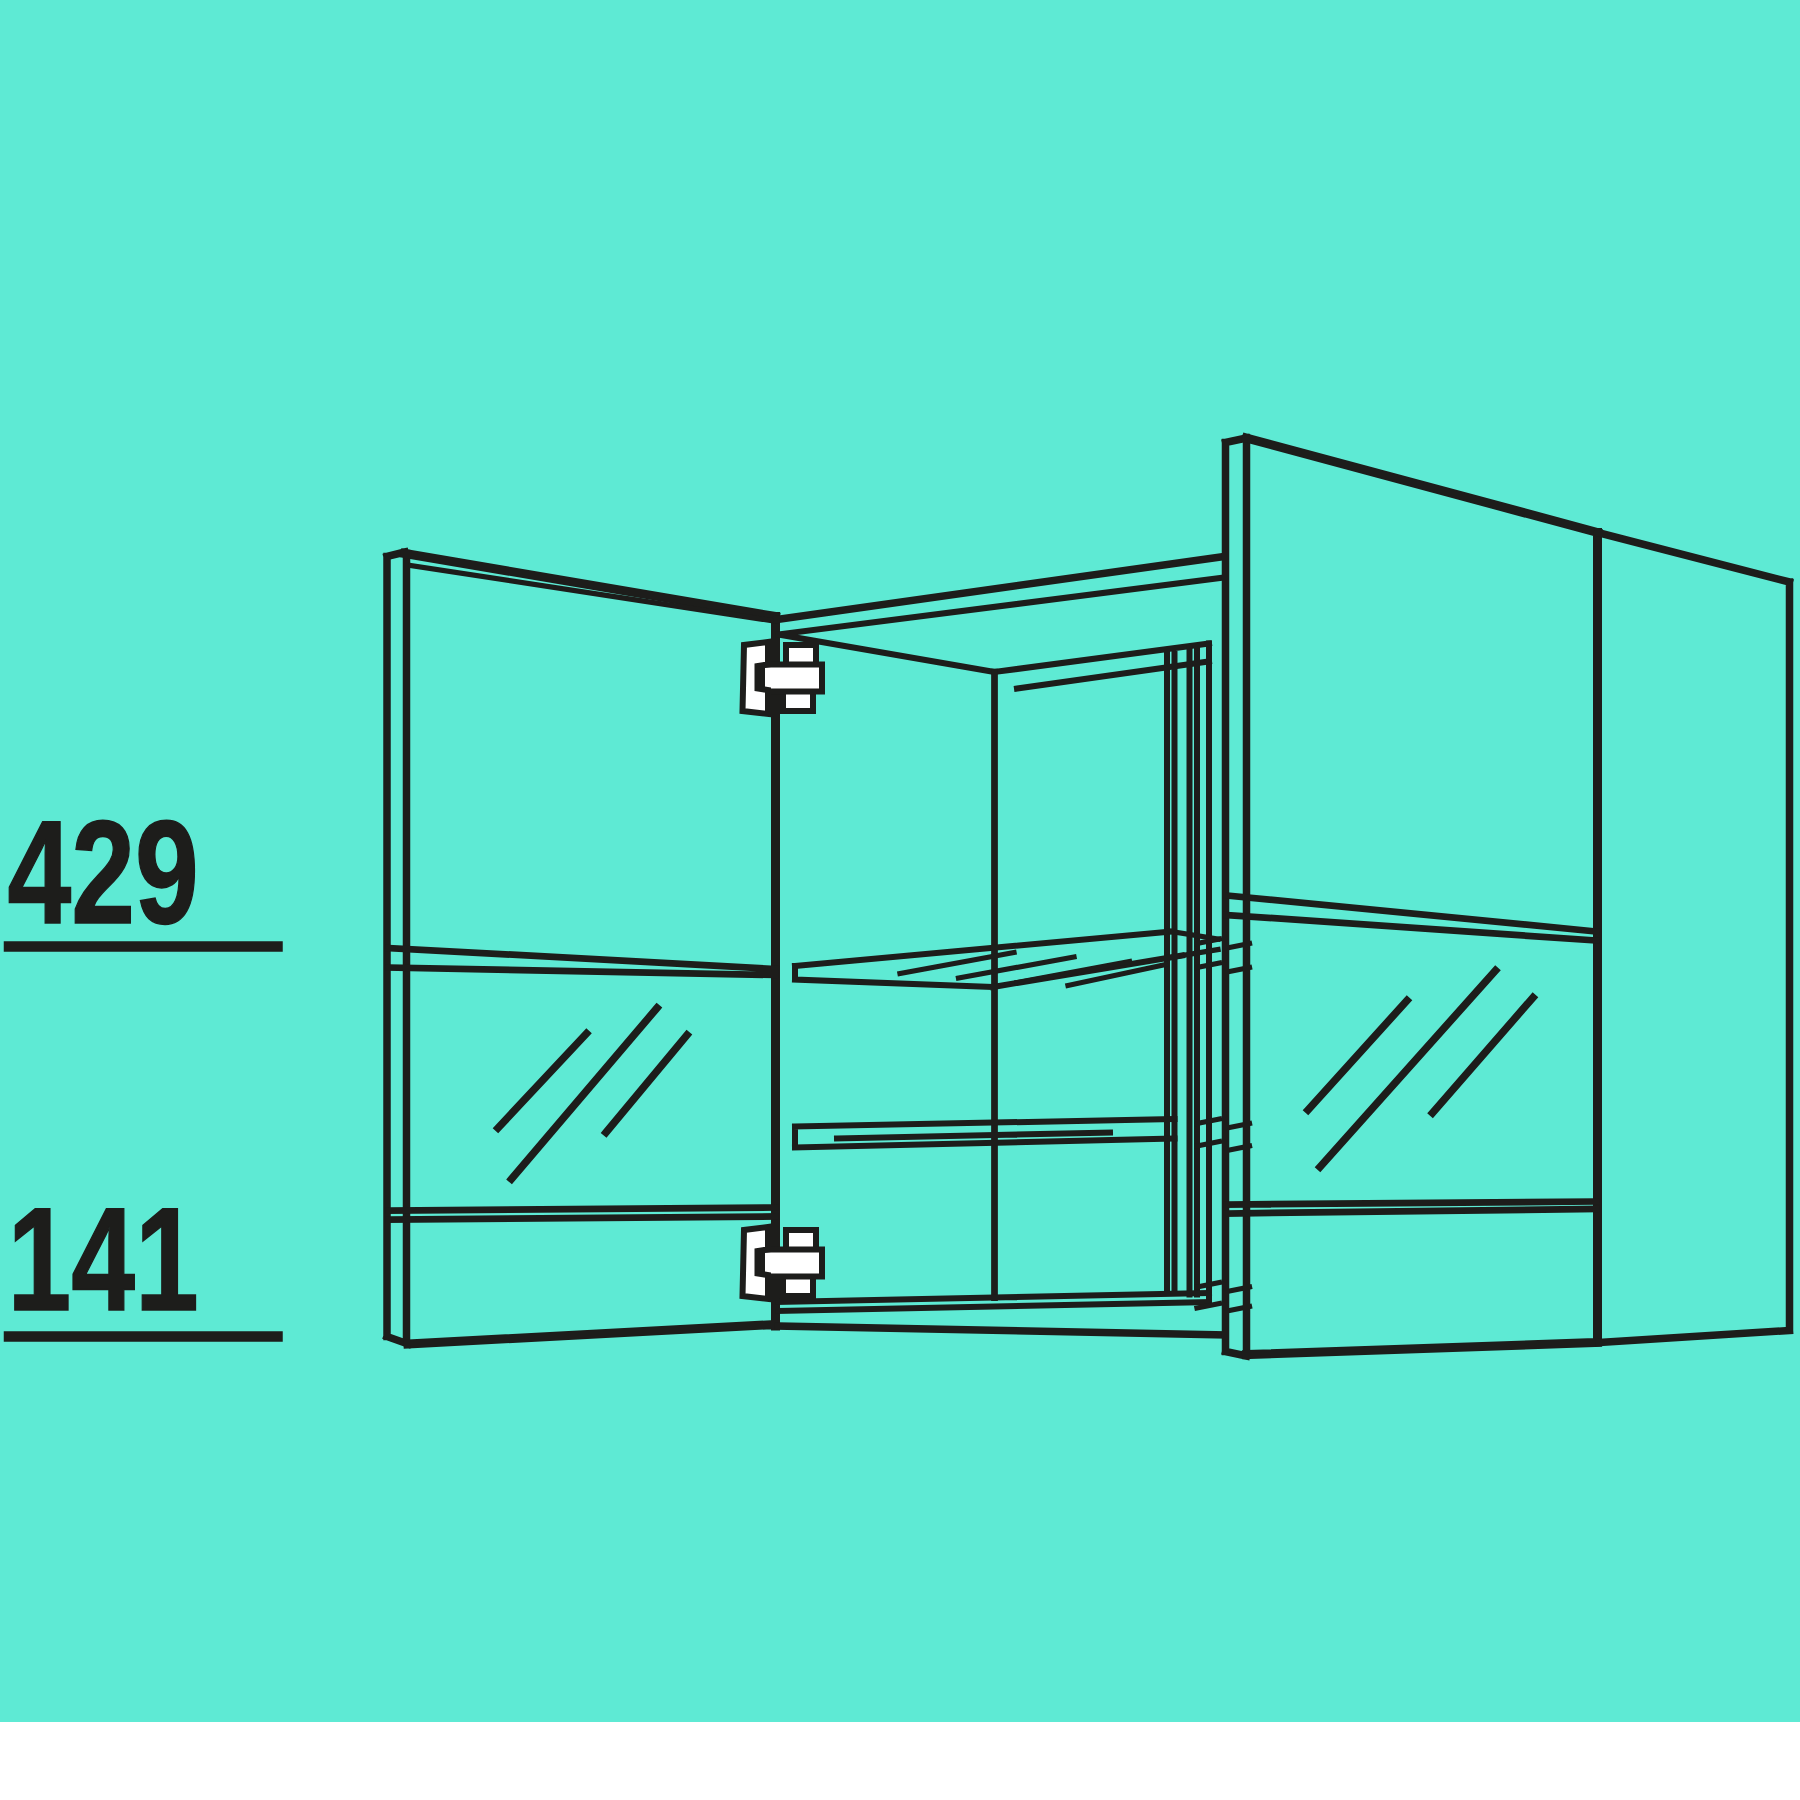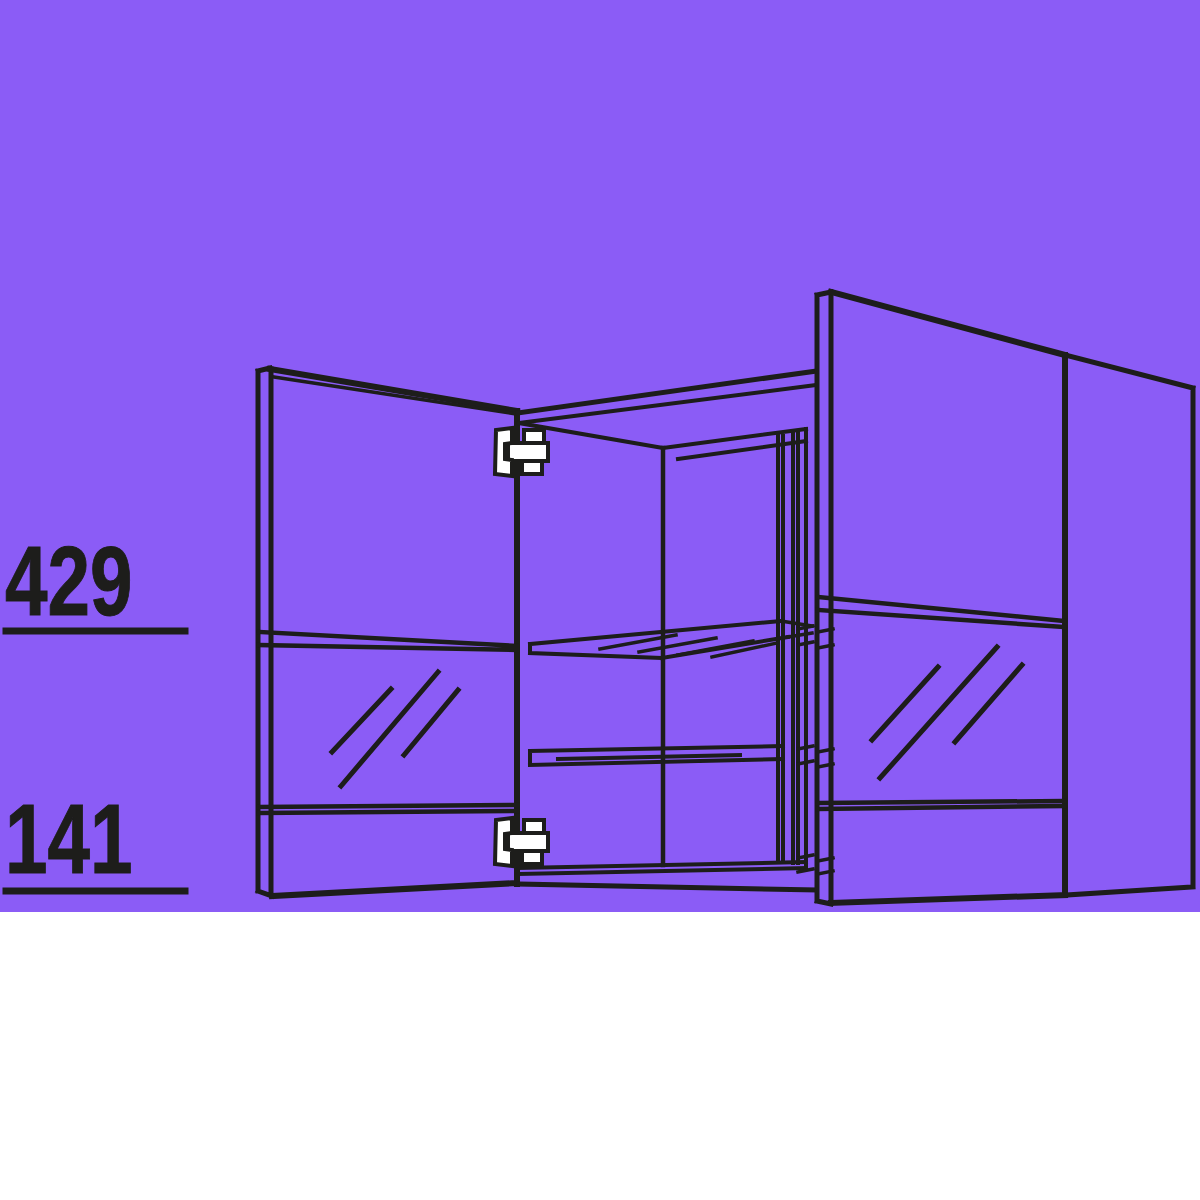--- a/index.html
+++ b/index.html
@@ -1,19 +1,19 @@
 <!DOCTYPE html>
 <html><head>
 <meta charset="utf-8">
 <style>
   html,body{margin:0;padding:0;background:#ffffff;}
   .canvas{
     position:relative;
-    width:1200px;height:912px;
-    background:#8b5cf6;
+    width:1200px;height:1148px;
+    background:#5eead4;
     font-family:"Liberation Sans",sans-serif;
     overflow:hidden;
   }
   .canvas svg{position:absolute;left:0;top:0;}
   .dim-text{
     font-family:"Liberation Sans",sans-serif;
     font-weight:bold;
     fill:#1d1d1b;
   }
 </style>

